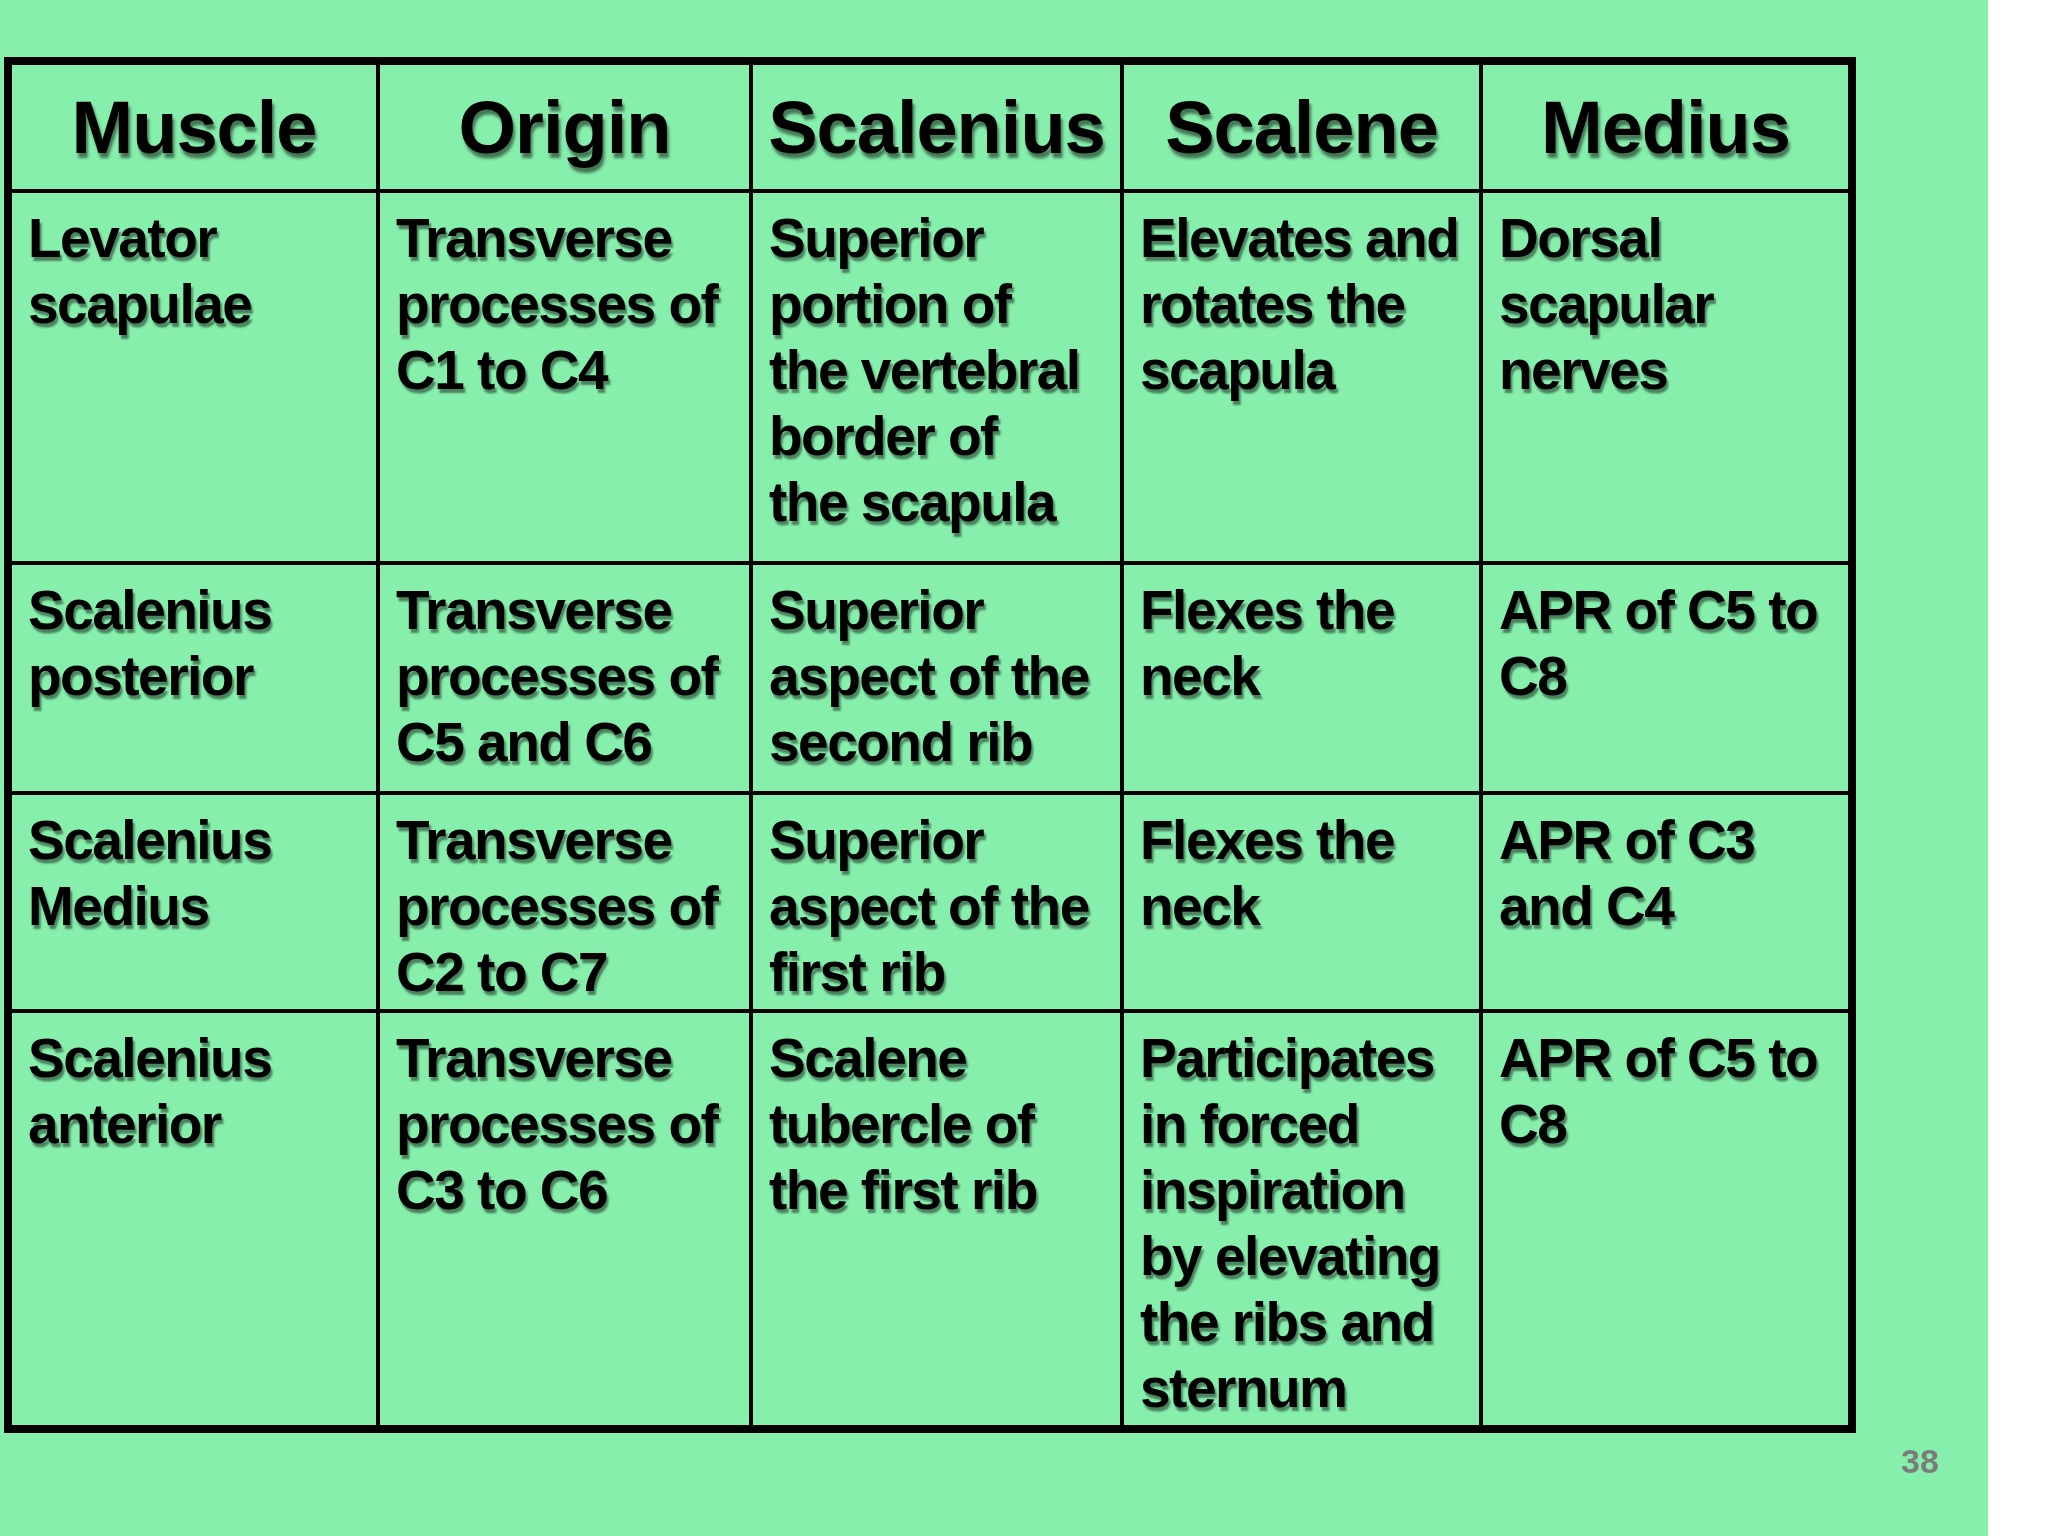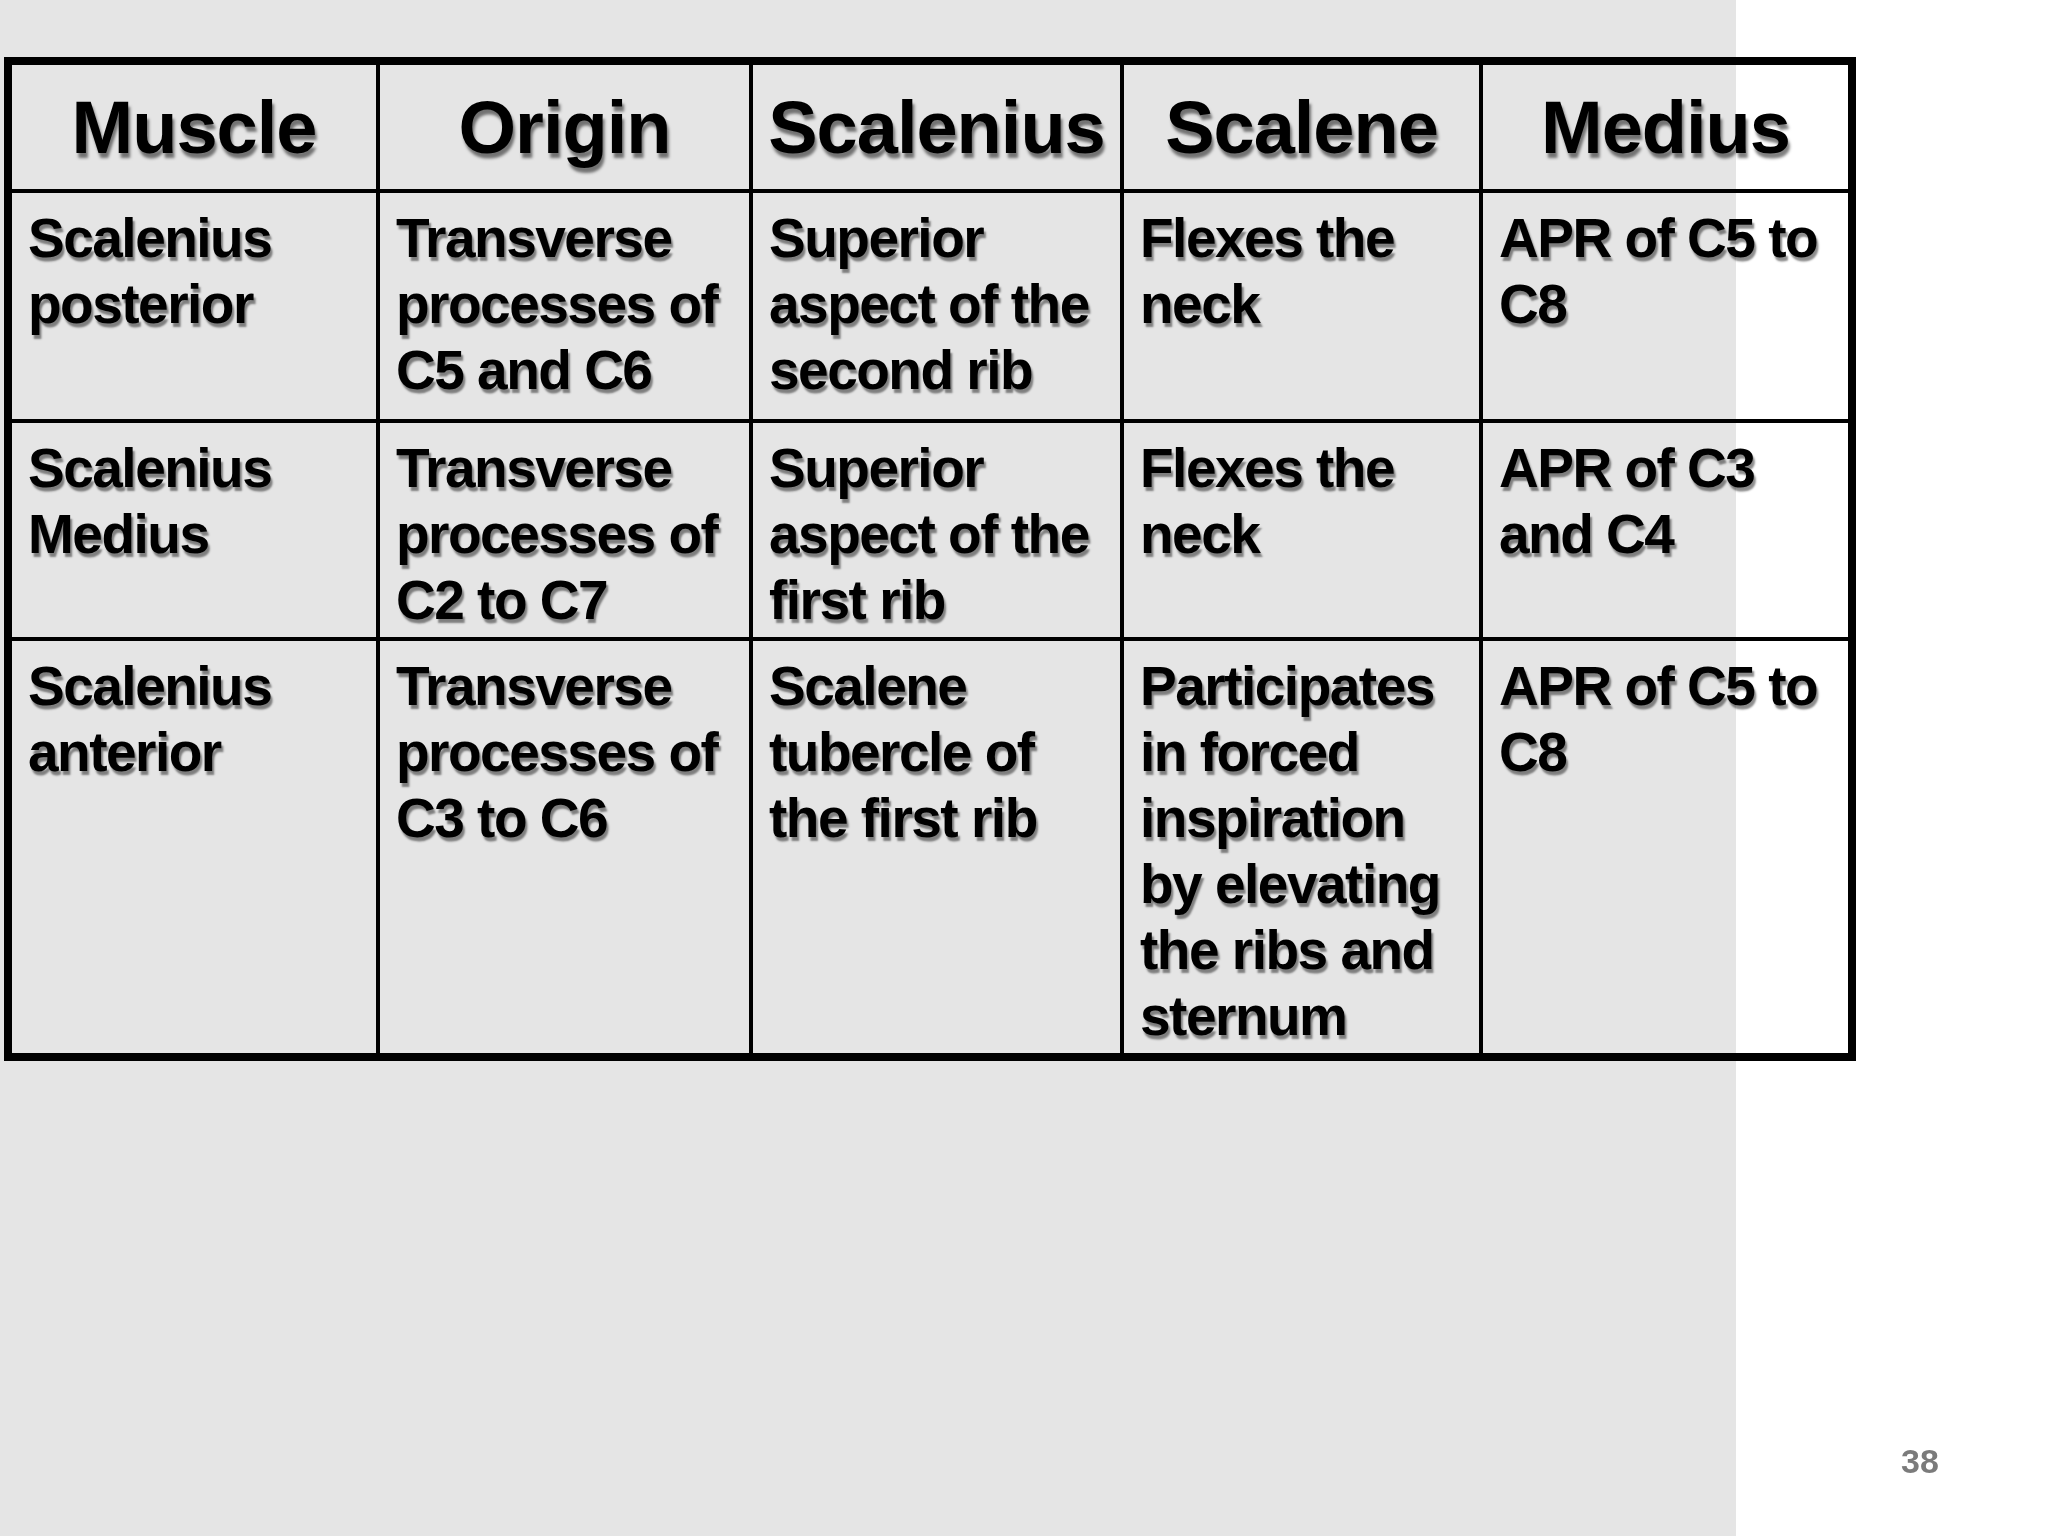--- a/index.html
+++ b/index.html
@@ -6,23 +6,23 @@
     margin: 0;
     padding: 0;
     width: 2048px;
     height: 1536px;
     background: #ffffff;
     overflow: hidden;
     font-family: "Liberation Sans", sans-serif;
   }
   .slide {
     position: relative;
-    width: 1736px;
+    width: 1988px;
     height: 1536px;
-    background: #e5e5e5;
+    background: #86efac;
   }
   table.muscle-table {
     position: absolute;
     left: 4px;
     top: 57px;
     width: 1844px;
     border-collapse: collapse;
     table-layout: fixed;
     border: 8px solid #000000;
     color: #000000;
@@ -89,20 +89,38 @@
     <thead>
       <tr class="hdr">
         <th>Muscle</th>
         <th>Origin</th>
         <th>Scalenius</th>
         <th>Scalene</th>
         <th>Medius</th>
       </tr>
     </thead>
     <tbody>
+      <tr class="r1">
+        <td>Levator
+scapulae</td>
+        <td>Transverse
+processes of
+C1 to C4</td>
+        <td>Superior
+portion of
+the vertebral
+border of
+the scapula</td>
+        <td>Elevates and
+rotates the
+scapula</td>
+        <td>Dorsal
+scapular
+nerves</td>
+      </tr>
       <tr class="r2">
         <td>Scalenius
 posterior</td>
         <td>Transverse
 processes of
 C5 and C6</td>
         <td>Superior
 aspect of the
 second rib</td>
         <td>Flexes the

